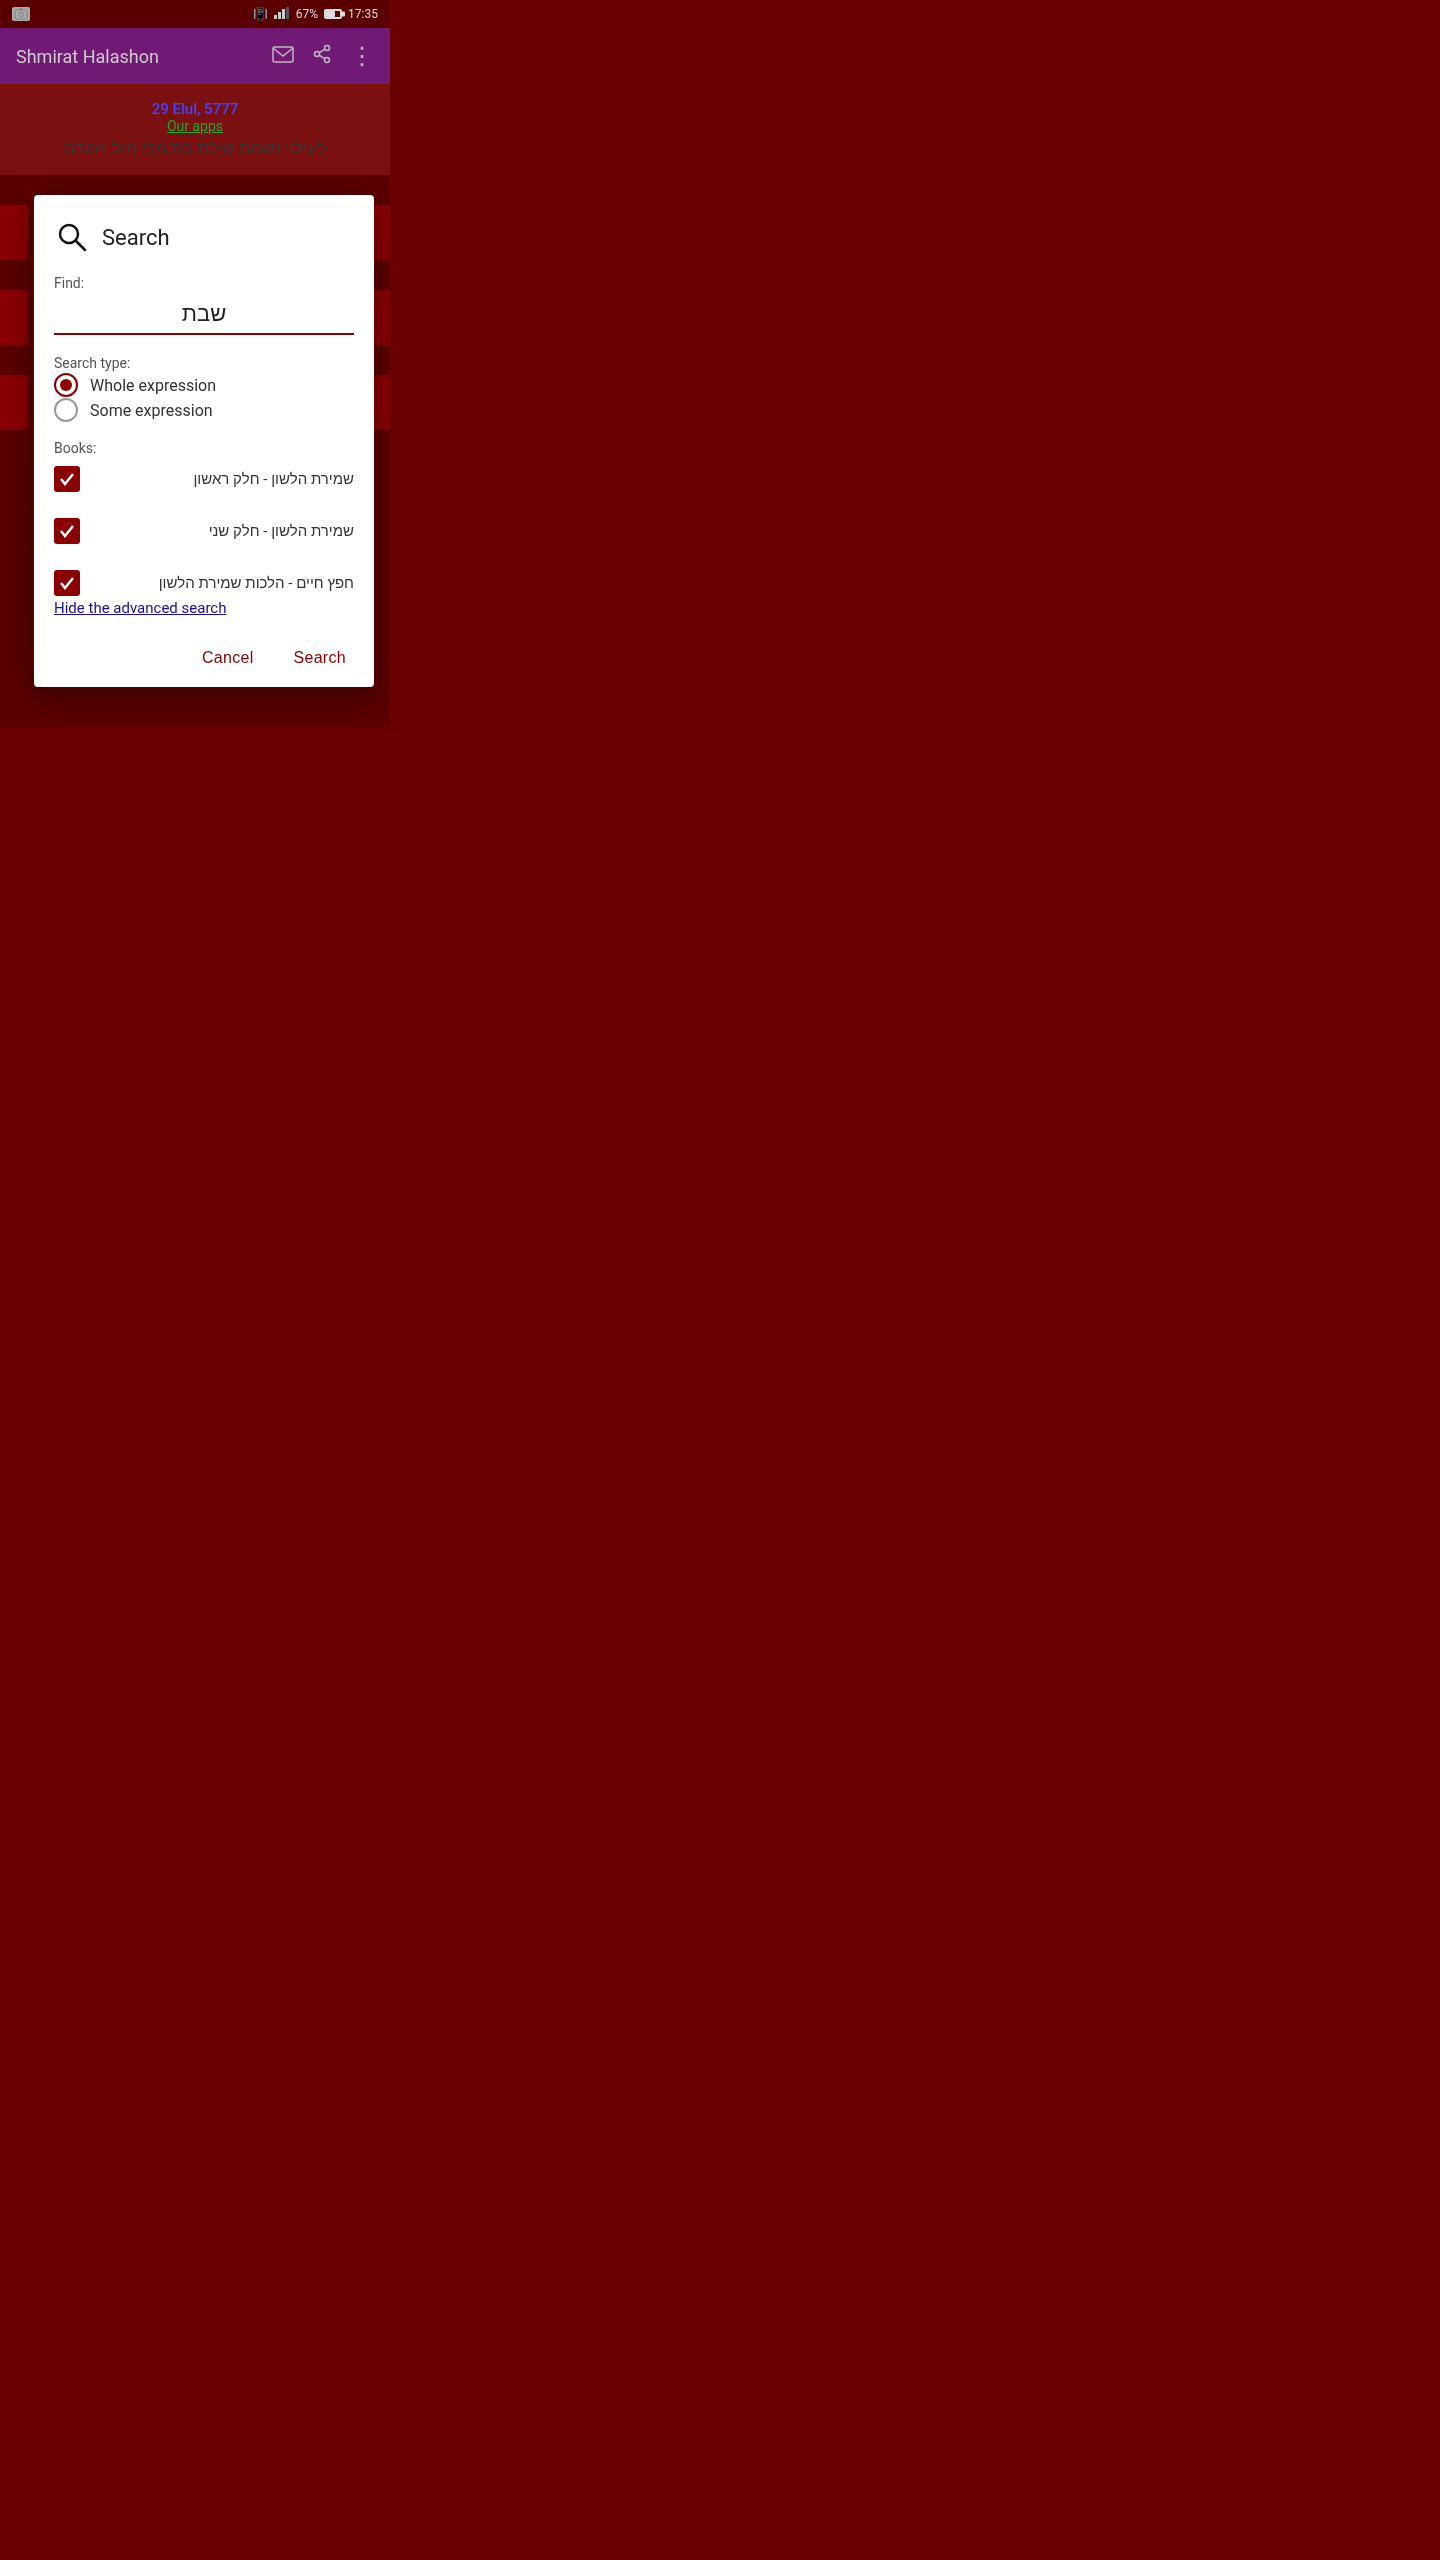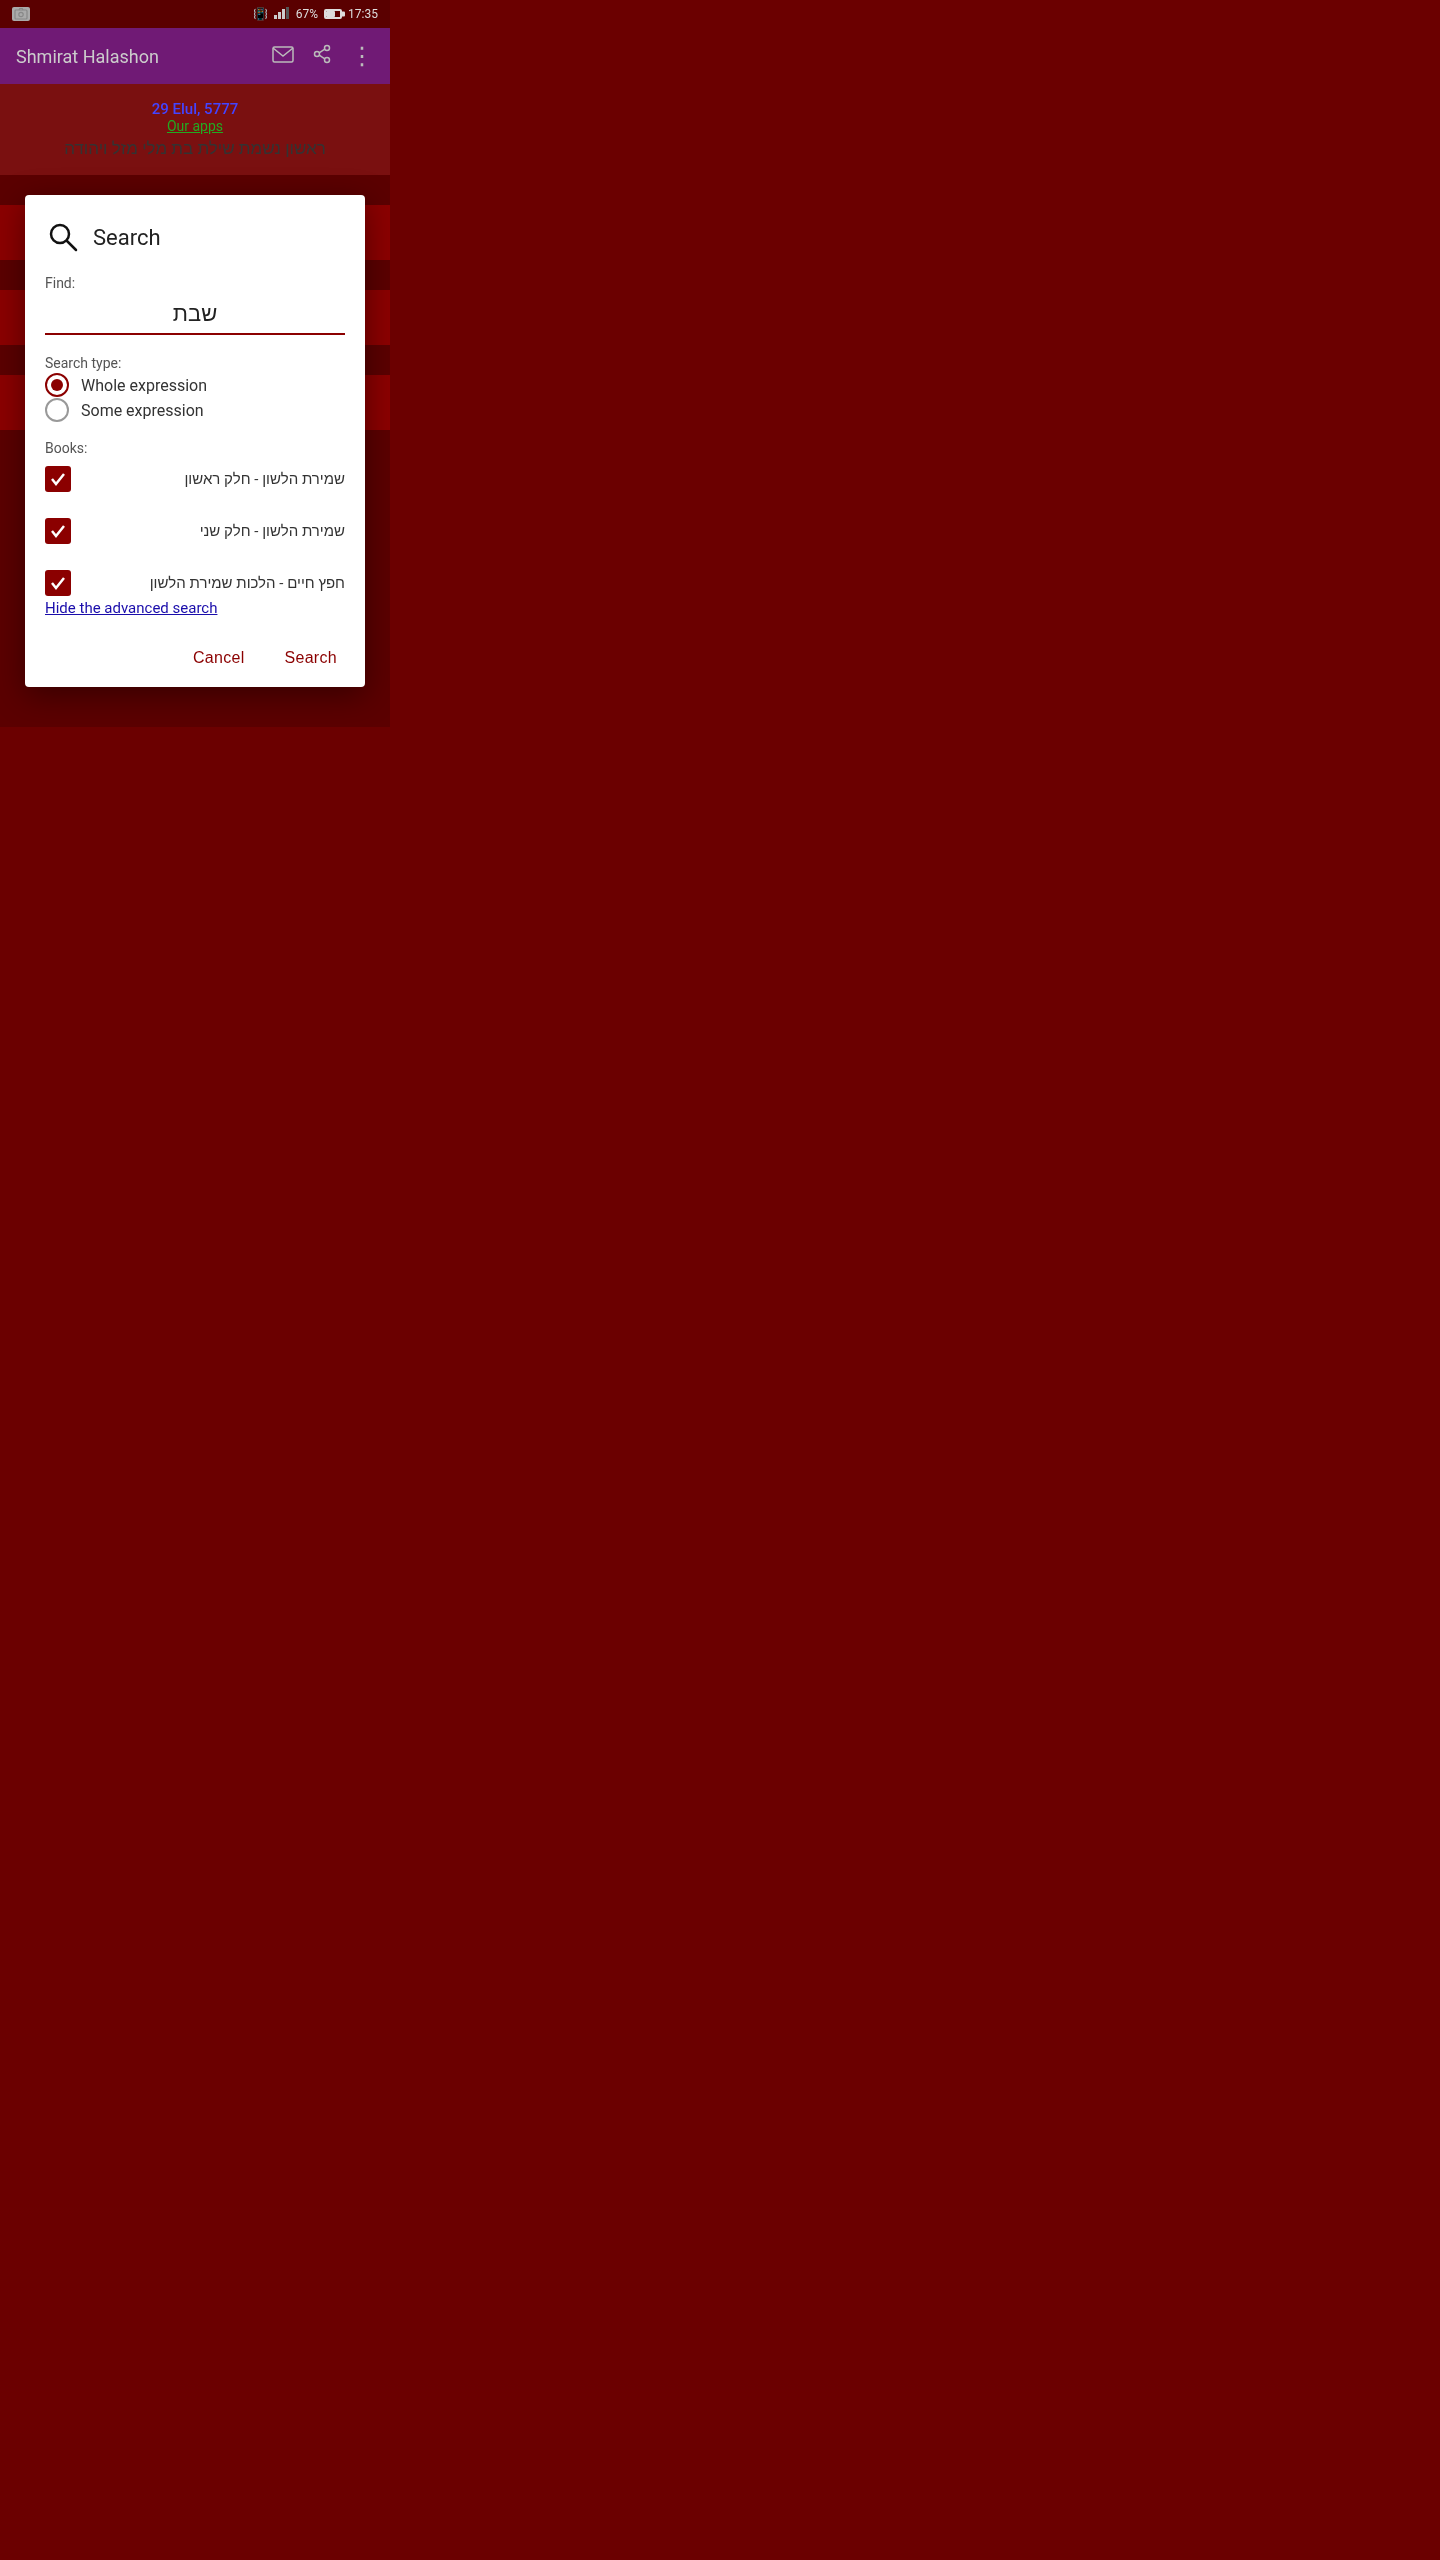--- a/index.html
+++ b/index.html
@@ -117,21 +117,21 @@
       margin-top: 4px;
     }
 
     
     .overlay {
       position: relative;
       background-color: rgba(80, 0, 0, 0.6);
       min-height: 500px;
       display: flex;
       align-items: flex-start;
-      justify-content: center;
+      justify-content: flex-end;
       padding: 20px 16px 40px;
     }
 
     
     .side-panels {
       position: absolute;
       top: 0;
       left: 0;
       right: 0;
       bottom: 0;
@@ -415,21 +415,21 @@
         <line x1="7.2" y1="11.2" x2="12.8" y2="14.8" stroke="#bbb" stroke-width="1.5"></line>
       </svg>
     </span>
     <span class="app-bar-icon" style="font-size:24px;color:#bbb;letter-spacing:0;line-height:1;">⋮</span>
   </div>
 </div>
 
 <div class="content-bg">
   <div class="date-text">29 Elul, 5777</div>
   <div class="our-apps">Our apps</div>
-  <div class="hebrew-text">ראשון נשמת שילת בת מלי מזל ויהודה</div>
+  <div class="hebrew-text">לעילוי נשמת שילת בת מלי מזל ויהודה</div>
 </div>
 
 <div class="overlay">
 
   <div class="side-panels">
     <div class="side-panel-left"></div>
     <div class="side-panel-left2"></div>
     <div class="side-panel-left3"></div>
     <div class="side-panel-right"></div>
     <div class="side-panel-right2"></div>

